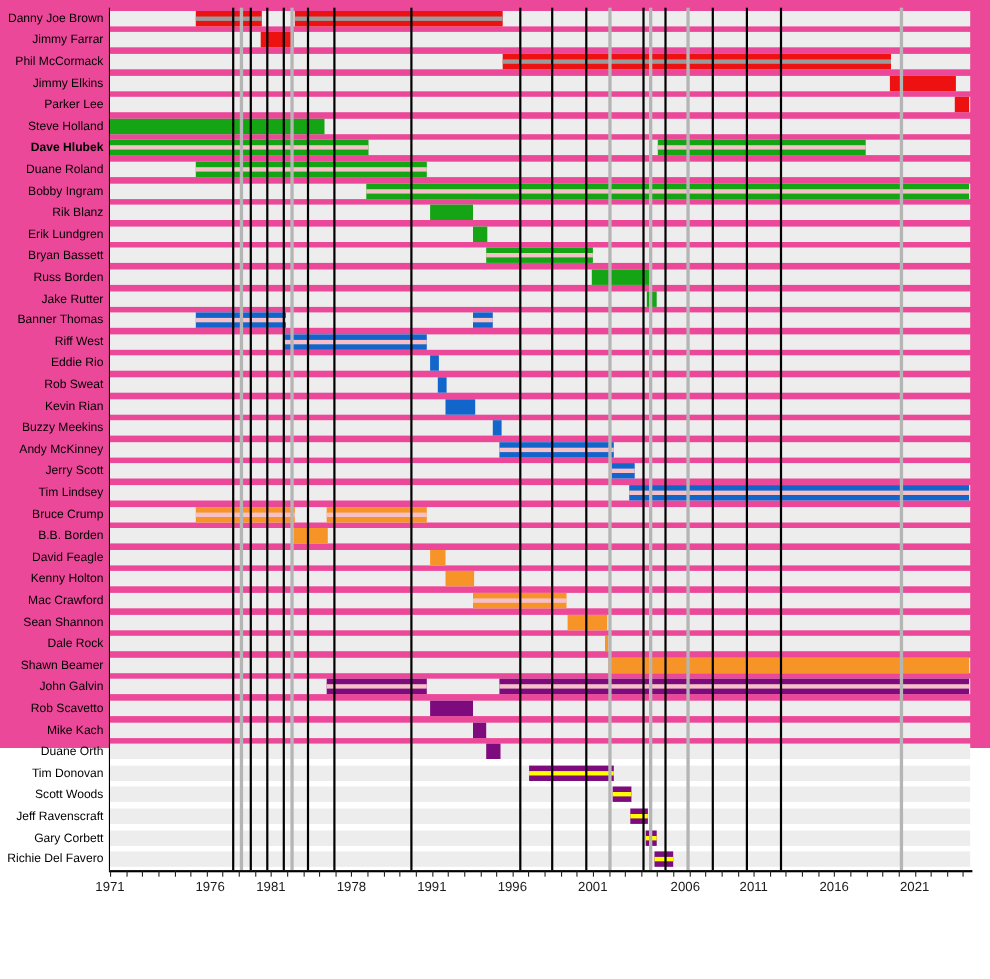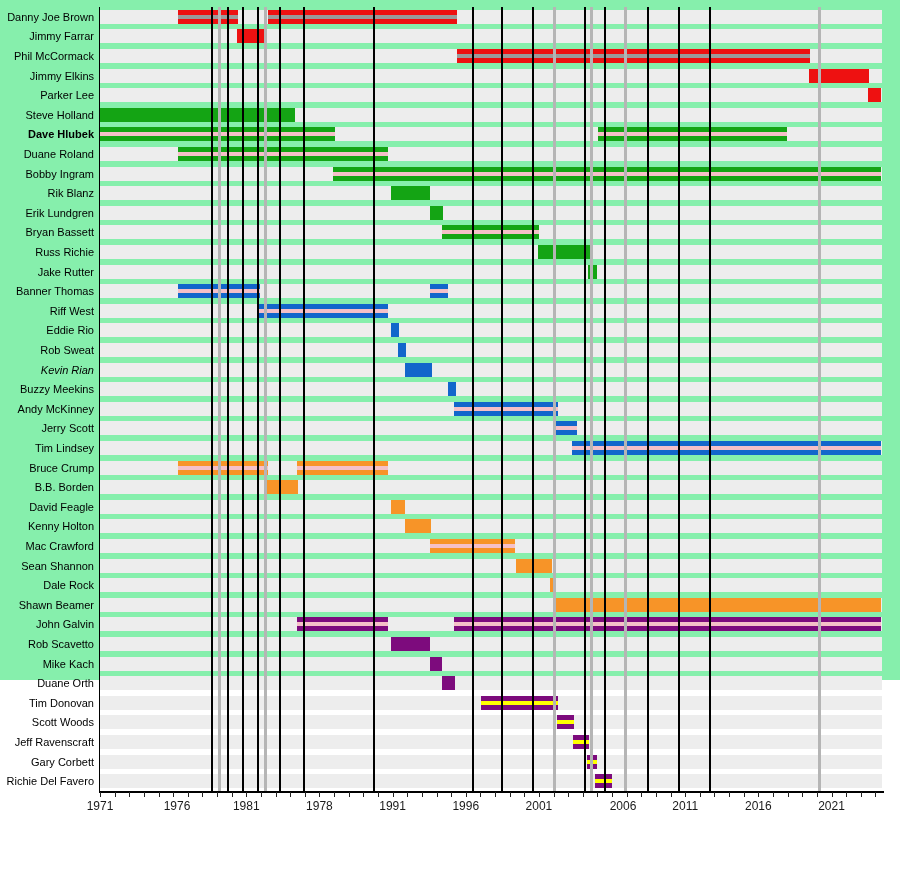--- a/index.html
+++ b/index.html
@@ -1,17 +1,17 @@
 <!DOCTYPE html>
 <html><head>
 <meta charset="utf-8">
 <style>
   html,body{margin:0;padding:0;background:#ffffff;width:900px;height:890px;overflow:hidden;
     font-family:"Liberation Sans","DejaVu Sans",sans-serif;}
-  #chart{position:absolute;left:0;top:0;width:900px;height:680px;background:#86efac;}
+  #chart{position:absolute;left:0;top:0;width:900px;height:680px;background:#ec4899;}
   .member-label{position:absolute;left:0;width:94px;text-align:right;font-size:11px;color:#000;
     height:14px;line-height:14px;white-space:nowrap;}
   .row-band{position:absolute;background:#ededed;z-index:1;}
   .bar{position:absolute;z-index:20;}
   .bar-stripe{position:absolute;left:0;right:0;top:5px;height:4px;z-index:21;}
   .album-line{position:absolute;z-index:30;}
   .axis{position:absolute;background:#000;z-index:40;}
   .tick{position:absolute;width:1px;height:5px;background:#222;z-index:40;}
   .tick-label{position:absolute;width:44px;margin-left:-22px;text-align:center;font-size:12px;color:#1a1a1a;}
   .legend-item{position:absolute;height:14px;}
@@ -68,21 +68,21 @@
     <div class="bar" title="Rik Blanz" style="left: 390.854px; top: 186.2px; width: 38.9171px; height: 14px; background: rgb(20, 164, 20);"></div>
     <div class="row-band" style="left: 100px; top: 205.8px; width: 782px; height: 14px;"></div>
     <div class="member-label" style="top: 205.8px;">Erik Lundgren</div>
     <div class="bar" title="Erik Lundgren" style="left: 429.771px; top: 205.8px; width: 13.0211px; height: 14px; background: rgb(20, 164, 20);"></div>
     <div class="row-band" style="left: 100px; top: 225.4px; width: 782px; height: 14px;"></div>
     <div class="member-label" style="top: 225.4px;">Bryan Bassett</div>
     <div class="bar" title="Bryan Bassett" style="left: 441.768px; top: 225.4px; width: 97.0002px; height: 14px; background: rgb(20, 164, 20);">
       <div class="bar-stripe" style="background: rgb(245, 192, 200);"></div>
     </div>
     <div class="row-band" style="left: 100px; top: 245px; width: 782px; height: 14px;"></div>
-    <div class="member-label" style="top: 245px;">Russ Richie</div>
+    <div class="member-label" style="top: 245px;">Russ Borden</div>
     <div class="bar" title="Russ Maxwell" style="left: 537.744px; top: 245px; width: 51.9383px; height: 14px; background: rgb(20, 164, 20);"></div>
     <div class="row-band" style="left: 100px; top: 264.6px; width: 782px; height: 14px;"></div>
     <div class="member-label" style="top: 264.6px;">Jake Rutter</div>
     <div class="bar" title="Jake Rutter" style="left: 587.634px; top: 264.6px; width: 9.07091px; height: 14px; background: rgb(20, 164, 20);"></div>
     <div class="row-band" style="left: 100px; top: 284.2px; width: 782px; height: 14px;"></div>
     <div class="member-label" style="top: 284.2px;">Banner Thomas</div>
     <div class="bar" title="Banner Thomas" style="left: 177.981px; top: 284.2px; width: 81.9308px; height: 14px; background: rgb(18, 102, 203);">
       <div class="bar-stripe" style="background: rgb(245, 192, 200);"></div>
     </div>
     <div class="bar" title="Banner Thomas" style="left: 429.771px; top: 284.2px; width: 17.9955px; height: 14px; background: rgb(18, 102, 203);">
@@ -93,21 +93,21 @@
     <div class="bar" title="Riff West" style="left: 257.863px; top: 303.8px; width: 129.919px; height: 14px; background: rgb(18, 102, 203);">
       <div class="bar-stripe" style="background: rgb(245, 192, 200);"></div>
     </div>
     <div class="row-band" style="left: 100px; top: 323.4px; width: 782px; height: 14px;"></div>
     <div class="member-label" style="top: 323.4px;">Eddie Rio</div>
     <div class="bar" title="Eddie Rio" style="left: 390.854px; top: 323.4px; width: 7.90047px; height: 14px; background: rgb(18, 102, 203);"></div>
     <div class="row-band" style="left: 100px; top: 343px; width: 782px; height: 14px;"></div>
     <div class="member-label" style="top: 343px;">Rob Sweat</div>
     <div class="bar" title="Rob Sweat" style="left: 397.877px; top: 343px; width: 7.90047px; height: 14px; background: rgb(18, 102, 203);"></div>
     <div class="row-band" style="left: 100px; top: 362.6px; width: 782px; height: 14px;"></div>
-    <div class="member-label" style="top: 362.6px; font-style: italic;">Kevin Rian</div>
+    <div class="member-label" style="top: 362.6px;">Kevin Rian</div>
     <div class="bar" title="Kevin Rian" style="left: 404.753px; top: 362.6px; width: 27.0664px; height: 14px; background: rgb(18, 102, 203);"></div>
     <div class="row-band" style="left: 100px; top: 382.2px; width: 782px; height: 14px;"></div>
     <div class="member-label" style="top: 382.2px;">Buzzy Meekins</div>
     <div class="bar" title="Buzzy Meekins" style="left: 447.767px; top: 382.2px; width: 8.04677px; height: 14px; background: rgb(18, 102, 203);"></div>
     <div class="row-band" style="left: 100px; top: 401.8px; width: 782px; height: 14px;"></div>
     <div class="member-label" style="top: 401.8px;">Andy McKinney</div>
     <div class="bar" title="Andy McKinney" style="left: 453.765px; top: 401.8px; width: 103.877px; height: 14px; background: rgb(18, 102, 203);">
       <div class="bar-stripe" style="background: rgb(245, 192, 200);"></div>
     </div>
     <div class="row-band" style="left: 100px; top: 421.4px; width: 782px; height: 14px;"></div>
@@ -264,21 +264,21 @@
     <div class="tick" style="left: 758.372px; top: 792px;"></div>
     <div class="tick" style="left: 773.003px; top: 792px;"></div>
     <div class="tick" style="left: 787.633px; top: 792px;"></div>
     <div class="tick" style="left: 802.264px; top: 792px;"></div>
     <div class="tick" style="left: 816.894px; top: 792px;"></div>
     <div class="tick" style="left: 831.525px; top: 792px;"></div>
     <div class="tick" style="left: 846.155px; top: 792px;"></div>
     <div class="tick" style="left: 860.786px; top: 792px;"></div>
     <div class="tick" style="left: 875.416px; top: 792px;"></div>
     <div class="tick-label" style="left: 100px; top: 799px;">1971</div>
-    <div class="tick-label" style="left: 177px; top: 799px;">1976</div>
+    <div class="tick-label" style="left: 191px; top: 799px;">1976</div>
     <div class="tick-label" style="left: 246.305px; top: 799px;">1981</div>
     <div class="tick-label" style="left: 319.457px; top: 799px;">1978</div>
     <div class="tick-label" style="left: 392.61px; top: 799px;">1991</div>
     <div class="tick-label" style="left: 465.762px; top: 799px;">1996</div>
     <div class="tick-label" style="left: 538.915px; top: 799px;">2001</div>
     <div class="tick-label" style="left: 623px; top: 799px;">2006</div>
     <div class="tick-label" style="left: 685.22px; top: 799px;">2011</div>
     <div class="tick-label" style="left: 758.372px; top: 799px;">2016</div>
     <div class="tick-label" style="left: 831.525px; top: 799px;">2021</div>
     <div class="legend-container" style="position: absolute; left: 0px; top: 826px; width: 900px; height: 62px;">

